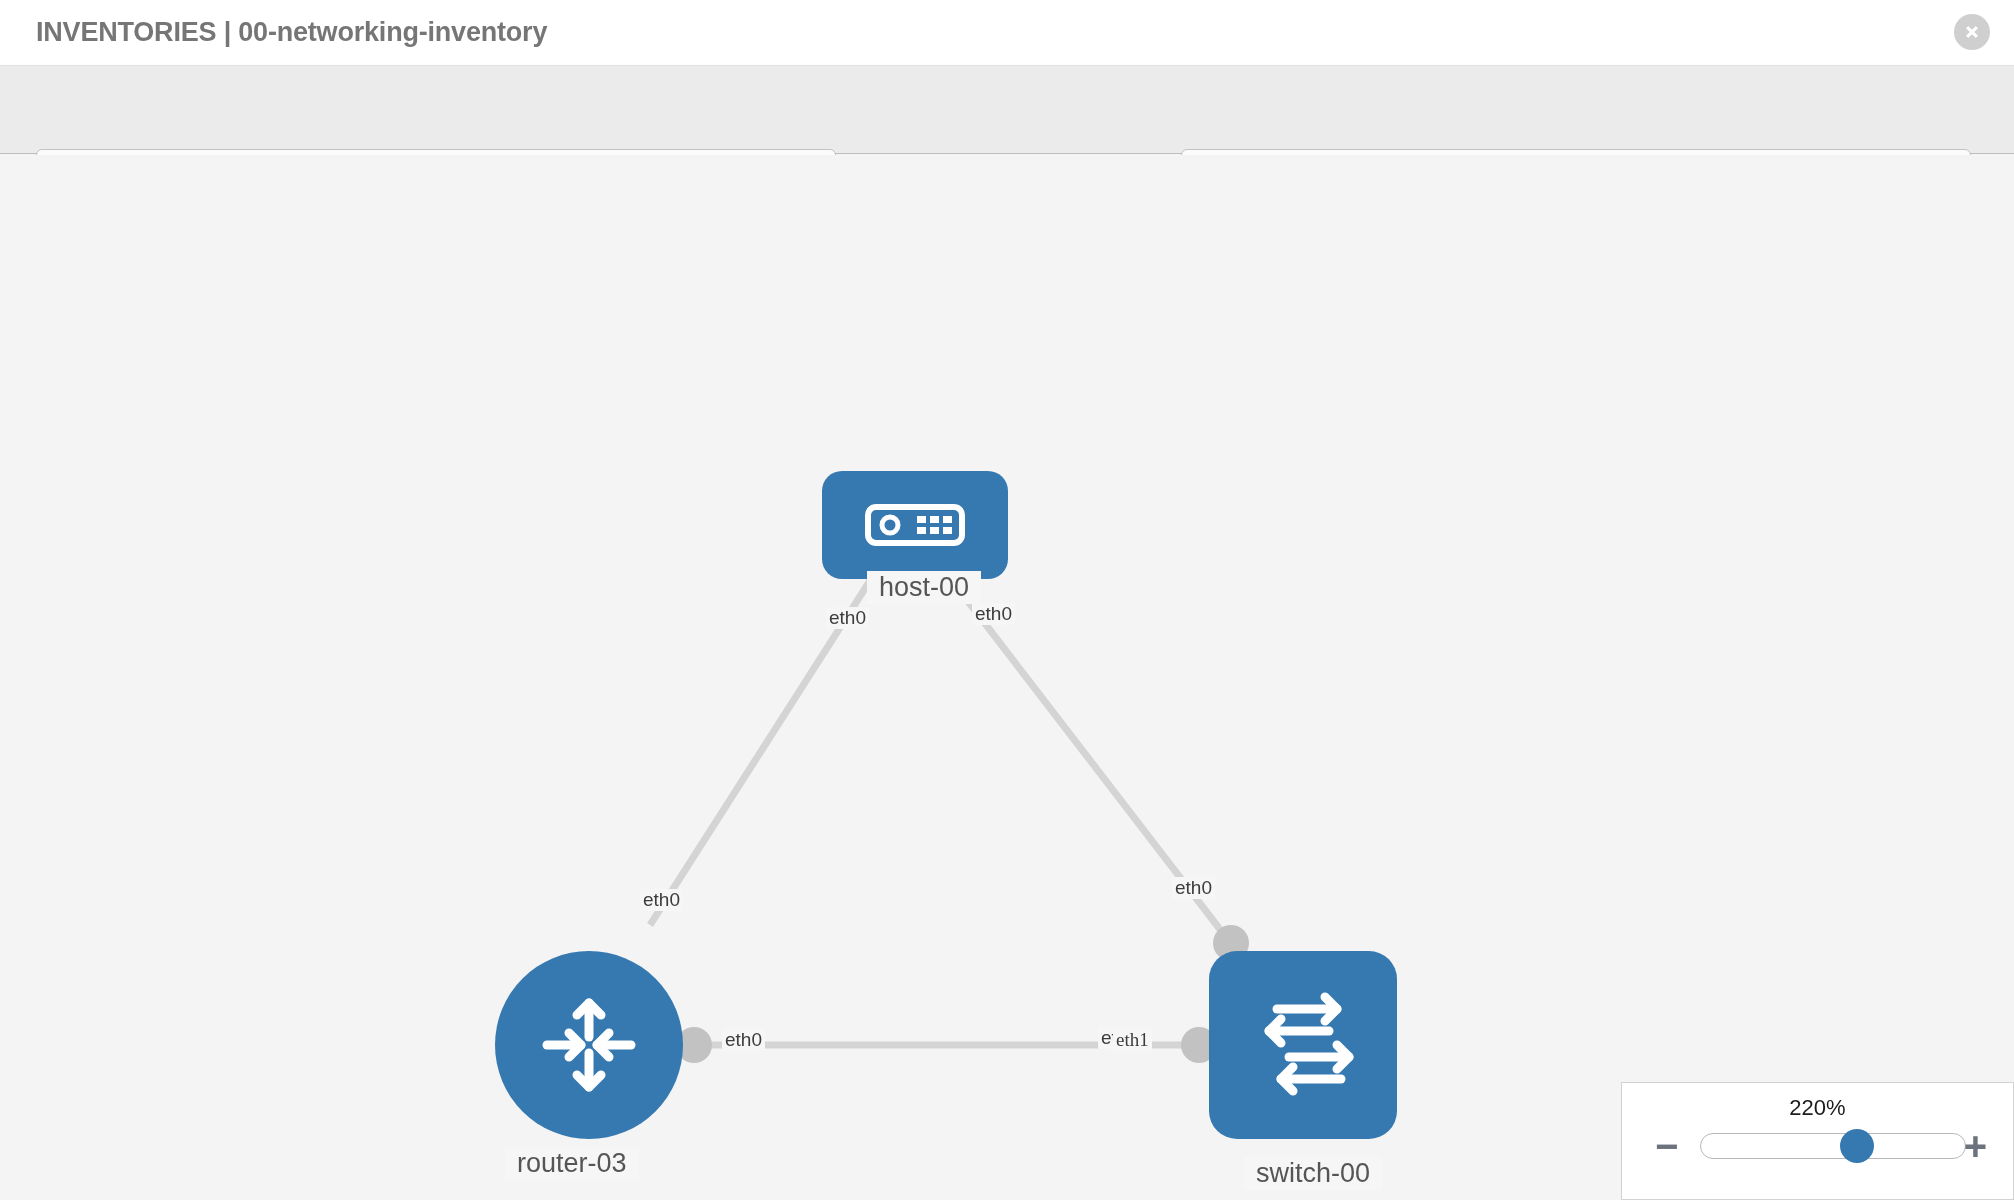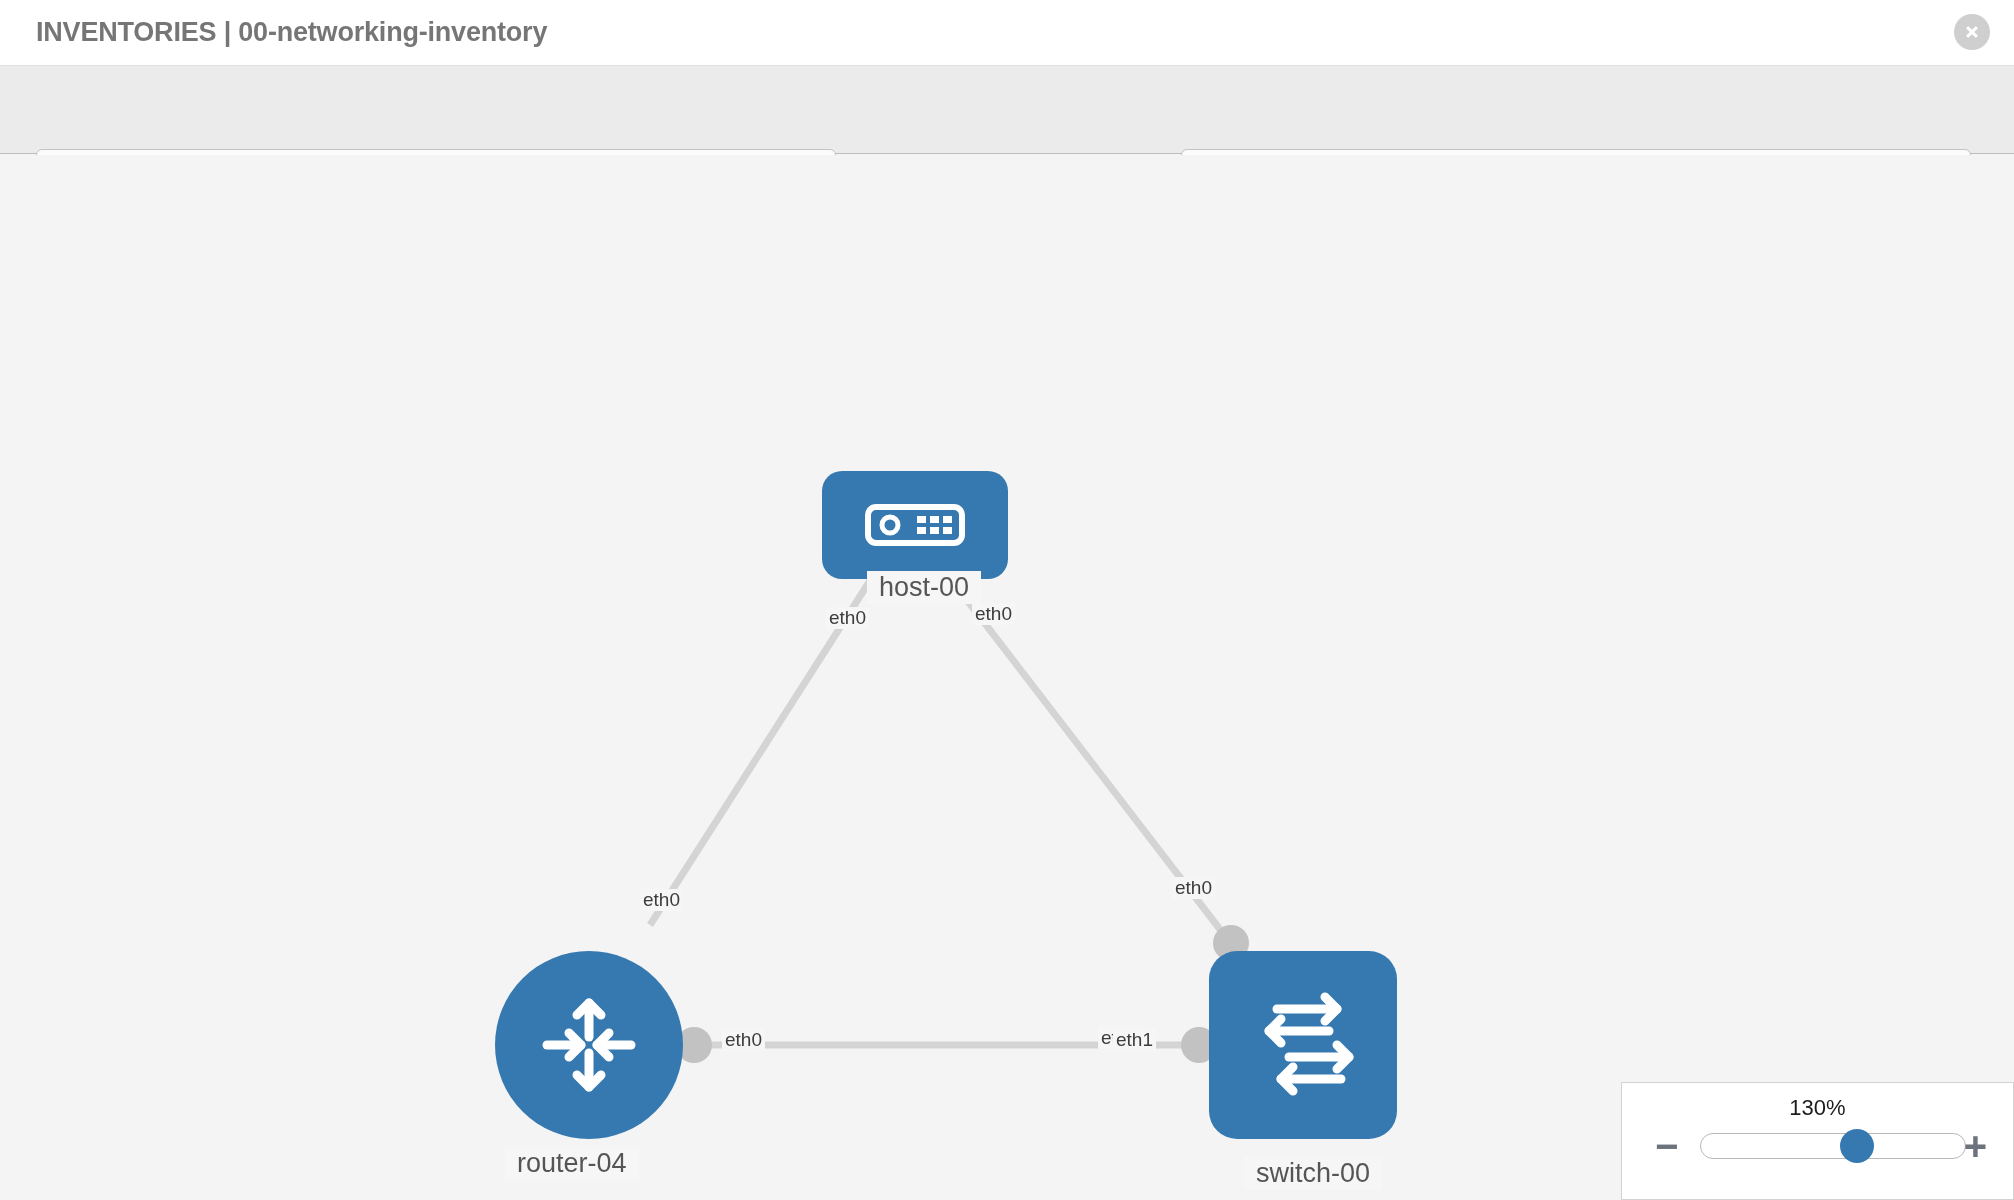--- a/index.html
+++ b/index.html
@@ -190,21 +190,21 @@
             <polyline points="44,26 56,14 68,26"></polyline>
             <line x1="56" y1="98" x2="56" y2="64"></line>
             <polyline points="44,86 56,98 68,86"></polyline>
             <line x1="14" y1="56" x2="48" y2="56"></line>
             <polyline points="36,44 48,56 36,68"></polyline>
             <line x1="98" y1="56" x2="64" y2="56"></line>
             <polyline points="76,44 64,56 76,68"></polyline>
           </g>
         </svg>
       </div>
-      <div class="node-label" style="left:10px; top:196px;">router-04</div>
+      <div class="node-label" style="left:10px; top:196px;">router-03</div>
     </div>
     <div class="port-label" style="left:640px; top:734px;">eth0</div>
     <div class="port-label" style="left:722px; top:874px;">eth0</div>
 
     <div class="node" id="switch-node" style="left:1209px; top:796px;">
       <div class="node-shape">
         <svg width="116" height="116" viewBox="0 0 116 116">
           <g fill="none" stroke="#ffffff" stroke-width="9" stroke-linecap="round" stroke-linejoin="round">
             <line x1="32" y1="22" x2="92" y2="22"></line>
             <polyline points="80,10 92,22 80,34"></polyline>
@@ -214,25 +214,25 @@
             <polyline points="92,58 104,70 92,82"></polyline>
             <line x1="96" y1="92" x2="36" y2="92"></line>
             <polyline points="48,80 36,92 48,104"></polyline>
           </g>
         </svg>
       </div>
       <div class="node-label" style="left:35px; top:196px;margin-top:10px;">switch-00</div>
     </div>
     <div class="port-label" style="left:1172px; top:722px;">eth0</div>
     <div class="port-label" style="left:1098px; top:872px;">eth0</div>
-    <div class="port-label" style="left:1113px; top:874px;">eth1</div>
+    <div class="port-label" style="left:1113px; top:874px;font-family:Liberation Serif, serif;">eth1</div>
   </div>
 
   <div class="zoom-panel">
-    <div class="zoom-value">130%</div>
+    <div class="zoom-value">220%</div>
     <div class="zoom-minus">−</div>
     <div class="zoom-track">
       <div class="zoom-thumb" id="zoom-thumb" style="left: 139.2px;"></div>
     </div>
     <div class="zoom-plus">+</div>
   </div>
 
 </div>
 
 </body></html>

